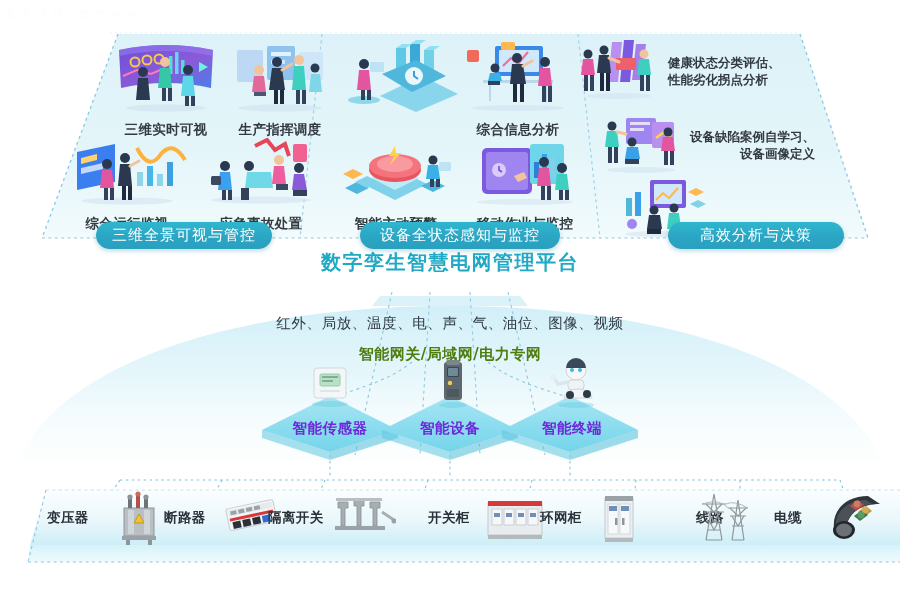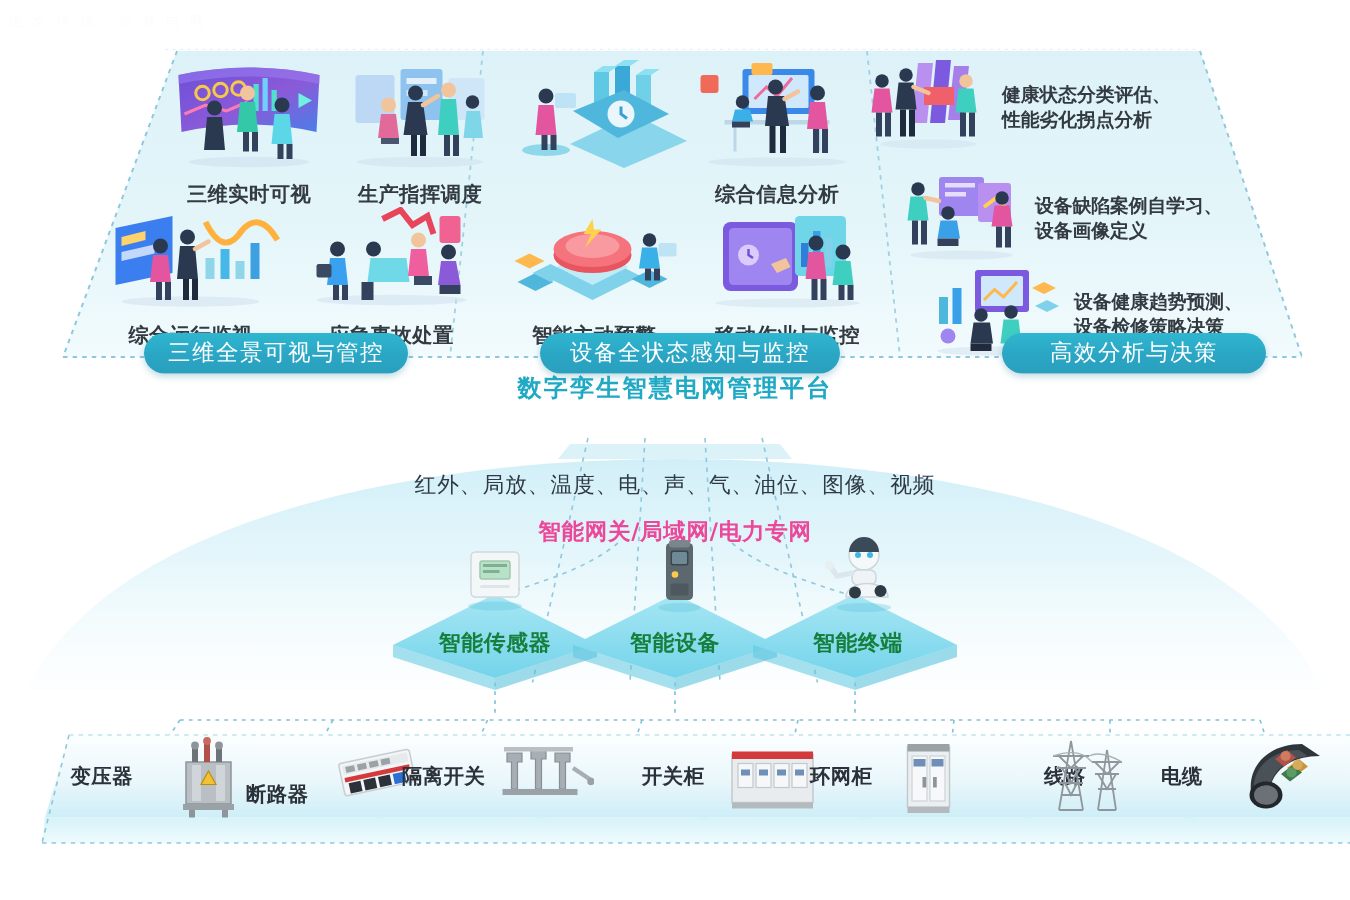--- a/index.html
+++ b/index.html
@@ -29,38 +29,38 @@
     position:absolute;display:flex;align-items:center;justify-content:center;
     height:27px;border-radius:14px;
     background:linear-gradient(180deg,#2fb6cf 0%,#2aa6c4 55%,#2a9fbe 100%);
     box-shadow:0 2px 5px rgba(20,120,150,.28);
     color:#ffffff;font-size:15px;font-weight:400;letter-spacing:1px;
   }
 
   
   #platform-title{
     position:absolute;left:0;right:0;top:249px;text-align:center;
-    font-size:16px;font-weight:700;letter-spacing:1.5px;
+    font-size:20px;font-weight:700;letter-spacing:1.5px;
     color:#1fa9c4;
   }
 
   
   #sensor-types{
     position:absolute;left:0;right:0;top:314px;text-align:center;
     font-size:14.5px;font-weight:400;letter-spacing:.6px;color:#2e3a45;
   }
   #gateway-label{
     position:absolute;left:0;right:0;top:345px;text-align:center;
-    font-size:15px;font-weight:800;letter-spacing:.5px;color:#ec4899;
+    font-size:15px;font-weight:800;letter-spacing:.5px;color:#4d7c0f;
   }
 
   
   .node-label{
     position:absolute;text-align:center;white-space:nowrap;
-    font-size:14.5px;font-weight:800;color:#15803d;letter-spacing:.5px;
+    font-size:14.5px;font-weight:800;color:#6d28d9;letter-spacing:.5px;
   }
 
   
   .eq-label{
     position:absolute;white-space:nowrap;
     font-size:13.5px;font-weight:700;color:#2b3138;letter-spacing:.4px;
   }
   .eq-art{position:absolute;}
 
   
@@ -462,21 +462,21 @@
           <path d="M62 37 h4 v16 h-4 z M68 37 h4 v16 h-4 z" fill="#33415c"></path>
         </g>
       </svg>
     </div>
     <div class="rtext">
       <div>健康状态分类评估、</div>
       <div>性能劣化拐点分析</div>
     </div>
   </div>
 
-  <div class="rfeat" style="left:600px;top:112px;">
+  <div class="rfeat" style="left:600px;top:112px;text-align:right;">
     <div>
       <svg width="82" height="62" viewBox="0 0 82 62">
         <rect x="26" y="6" width="30" height="26" rx="2" fill="#9f85ef"></rect>
         <rect x="30" y="10" width="20" height="3" fill="#e6dcfb"></rect>
         <rect x="30" y="16" width="14" height="3" fill="#e6dcfb"></rect>
         <rect x="52" y="10" width="22" height="26" rx="2" fill="#b98fef"></rect>
         <path d="M56 26 l8 -6 l6 6" stroke="#ffd24d" stroke-width="2.5" fill="none"></path>
         <ellipse cx="41" cy="58" rx="34" ry="3" fill="#cfe0ee" opacity=".5"></ellipse>
         <g>
           <circle cx="12" cy="14" r="4.5" fill="#2b3950"></circle>
@@ -518,24 +518,20 @@
           <circle cx="36" cy="34" r="4.5" fill="#2b3950"></circle>
           <path d="M31 39 h11 l2 14 h-15 z" fill="#2b3950"></path>
           <path d="M29 53 h14 v5 h-14 z" fill="#1f2a3c"></path>
         </g>
         <g>
           <circle cx="56" cy="32" r="4.5" fill="#2b3950"></circle>
           <path d="M51 37 h10 l2 16 h-14 z" fill="#3ecfc0"></path>
           <path d="M52 53 h4 v6 h-4 z M58 53 h4 v6 h-4 z" fill="#33415c"></path>
         </g>
       </svg>
-    </div>
-    <div class="rtext">
-      <div>设备健康趋势预测、</div>
-      <div>设备检修策略决策</div>
     </div>
   </div>
 
   <div class="pill" style="left:668px;top:222px;width:176px;">
     <span>高效分析与决策</span>
   </div>
 
   <div id="platform-title">数字孪生智慧电网管理平台</div>
 
   <div id="sensor-types">红外、局放、温度、电、声、气、油位、图像、视频</div>
@@ -595,21 +591,21 @@
       <circle cx="20" cy="7" r="2.6" fill="#8d959a"></circle>
       <circle cx="28" cy="4" r="2.6" fill="#c96a60"></circle>
       <circle cx="36" cy="7" r="2.6" fill="#8d959a"></circle>
       <path d="M29 24 l5 9 h-10 z" fill="#f2c234" stroke="#b98f12" stroke-width=".8"></path>
       <rect x="12" y="46" width="34" height="4" fill="#9aa2a7"></rect>
       <rect x="16" y="50" width="4" height="5" fill="#8d959a"></rect>
       <rect x="38" y="50" width="4" height="5" fill="#8d959a"></rect>
     </svg>
   </div>
 
-  <div class="eq-label" style="left:164px;top:509px;margin-top:12px;">断路器</div>
+  <div class="eq-label" style="left:164px;top:509px;">断路器</div>
   <div class="eq-art" style="left:222px;top:492px;">
     <svg width="60" height="52" viewBox="0 0 60 52">
       <g transform="rotate(-12 30 26)">
         <rect x="6" y="12" width="48" height="22" rx="2" fill="#f3f5f6" stroke="#c7cdd1" stroke-width="1"></rect>
         <rect x="8" y="14" width="44" height="6" fill="#e6eaec"></rect>
         <rect x="10" y="15" width="6" height="4" fill="#9aa2a7"></rect>
         <rect x="18" y="15" width="6" height="4" fill="#9aa2a7"></rect>
         <rect x="26" y="15" width="6" height="4" fill="#9aa2a7"></rect>
         <rect x="34" y="15" width="6" height="4" fill="#9aa2a7"></rect>
         <rect x="8" y="22" width="44" height="3" fill="#d4393c"></rect>

